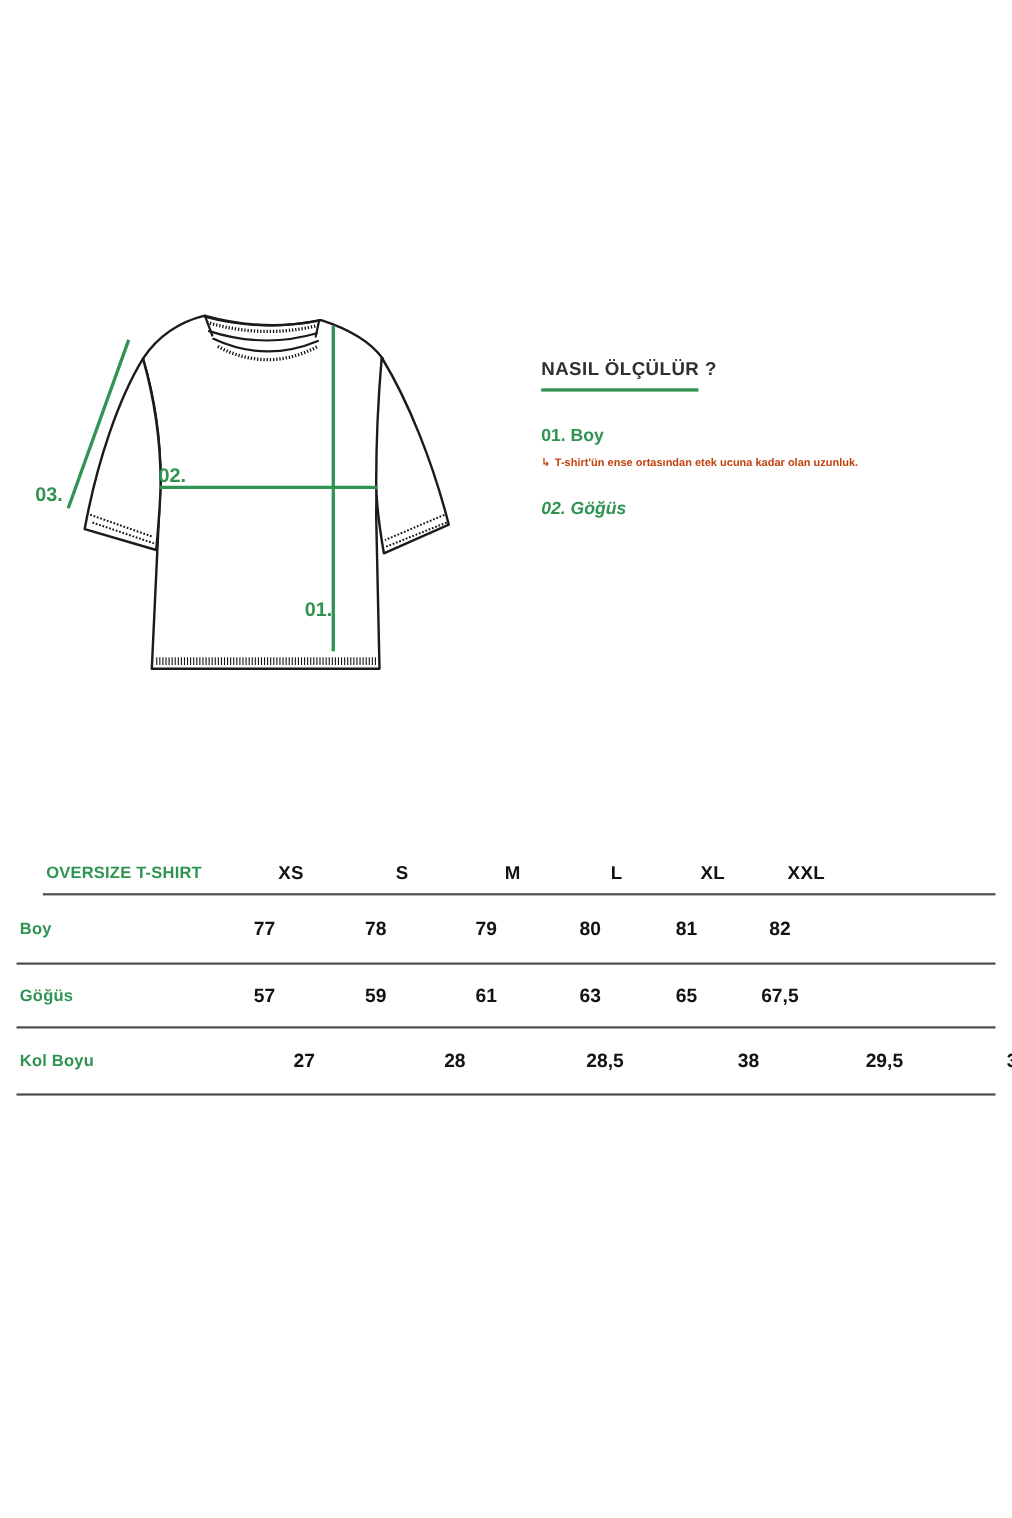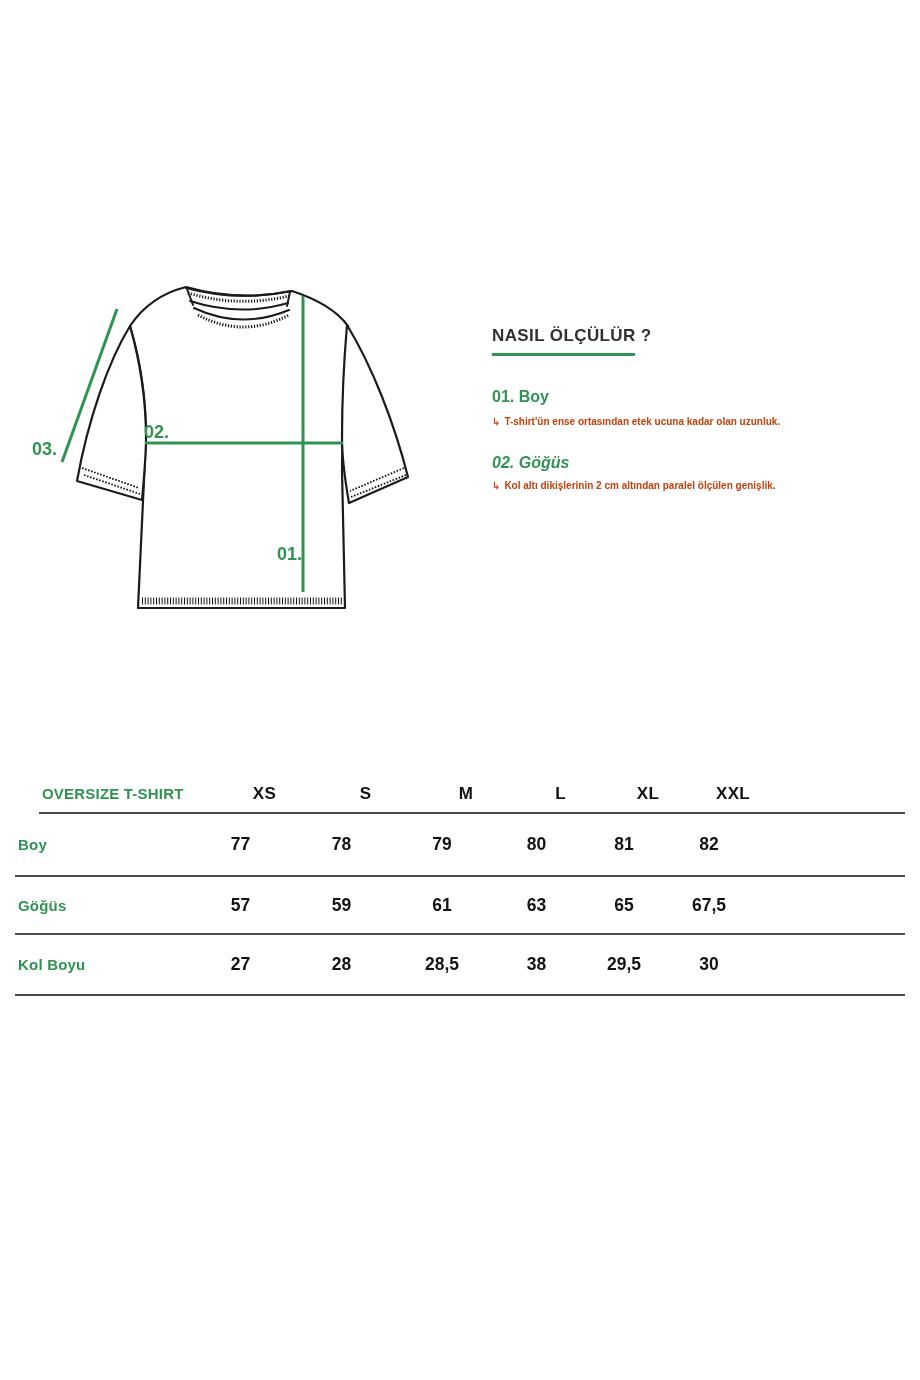--- a/index.html
+++ b/index.html
@@ -38,21 +38,21 @@
   .size-table{position:absolute;left:15px;top:775px;width:890px;}
   .trow{
     display:grid;
     grid-template-columns:176px 99px 103px 98px 91px 84px 86px 1fr;
     align-items:center;
     border-bottom:2px solid #4b4b4b;
   }
   .trow.thead{height:37px;margin-left:24px;}
   .trow.r1{height:61px;}
   .trow.r2{height:56px;}
-  .trow.r3{height:59px;}
+  .trow.r3{height:59px;gap:36px;}
   .cell{padding:0;}
   .cell.label{color:#2f9351;font-size:15px;font-weight:700;letter-spacing:.2px;padding-left:3px;}
   .cell.size{text-align:center;font-size:17px;font-weight:700;color:#131313;letter-spacing:.3px;}
   .cell.val{text-align:center;font-size:17.5px;font-weight:700;color:#131313;}
 </style>
 </head>
 <body>
 
 <div class="page">
 
@@ -103,21 +103,20 @@
     <h2 class="howto-title">NASIL ÖLÇÜLÜR ?</h2>
     <div class="title-underline"></div>
 
     <div class="measure-item mi-1">
       <h3>01. Boy</h3>
       <p><span class="arrow">↳</span><span>T-shirt'ün ense ortasından etek ucuna kadar olan uzunluk.</span></p>
     </div>
 
     <div class="measure-item mi-2">
       <h3>02. Göğüs</h3>
-      <p><span class="arrow">↳</span><span>Kol altı dikişlerinin 2 cm altından paralel ölçülen genişlik.</span></p>
     </div>
 
   </section>
 
   <section class="size-table">
 
     <div class="trow thead">
       <div class="cell label">OVERSIZE T-SHIRT</div>
       <div class="cell size">XS</div>
       <div class="cell size">S</div>

